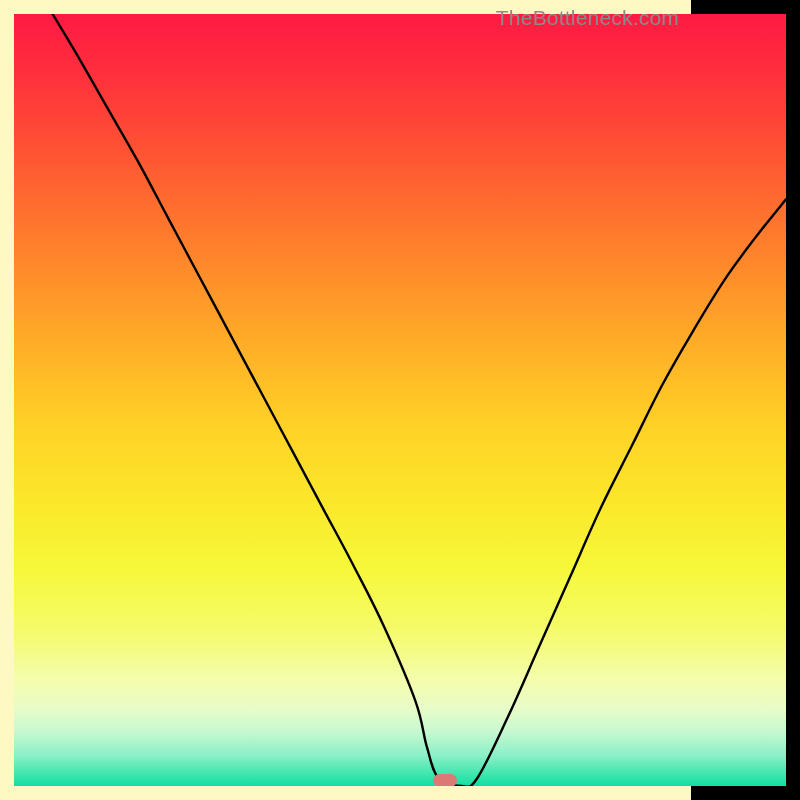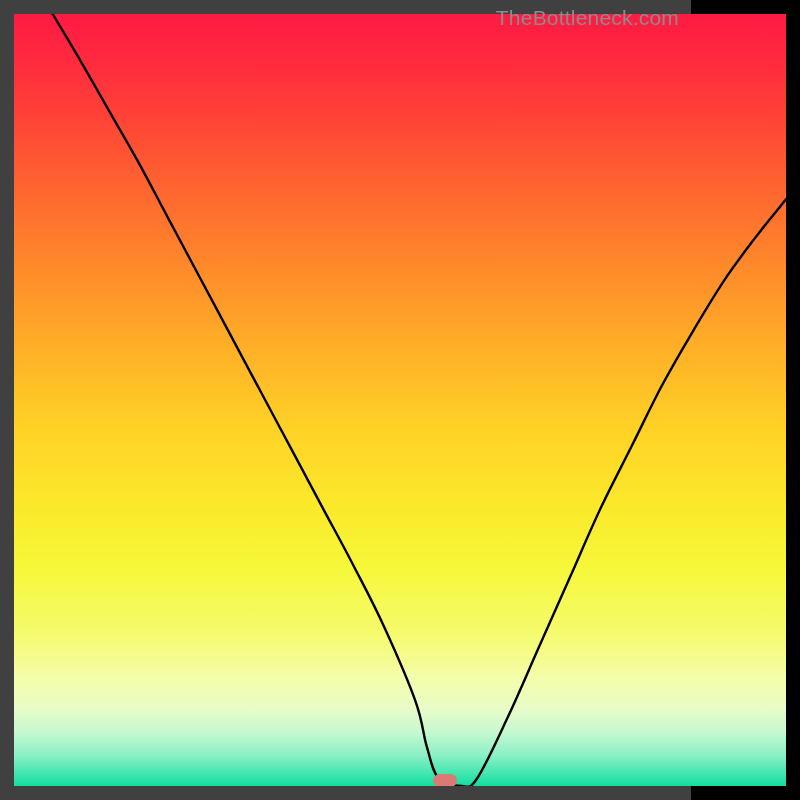--- a/index.html
+++ b/index.html
@@ -7,21 +7,21 @@
     padding: 0;
     width: 800px;
     height: 800px;
     background: #000;
     overflow: hidden;
   }
   .chart-container {
     position: relative;
     width: 691px;
     height: 800px;
-    background: #404040;
+    background: #fef9c3;
   }
   .plot-area {
     position: absolute;
     left: 14px;
     top: 14px;
     width: 772px;
     height: 772px;
     overflow: hidden;
   }
   .gradient-bg {

